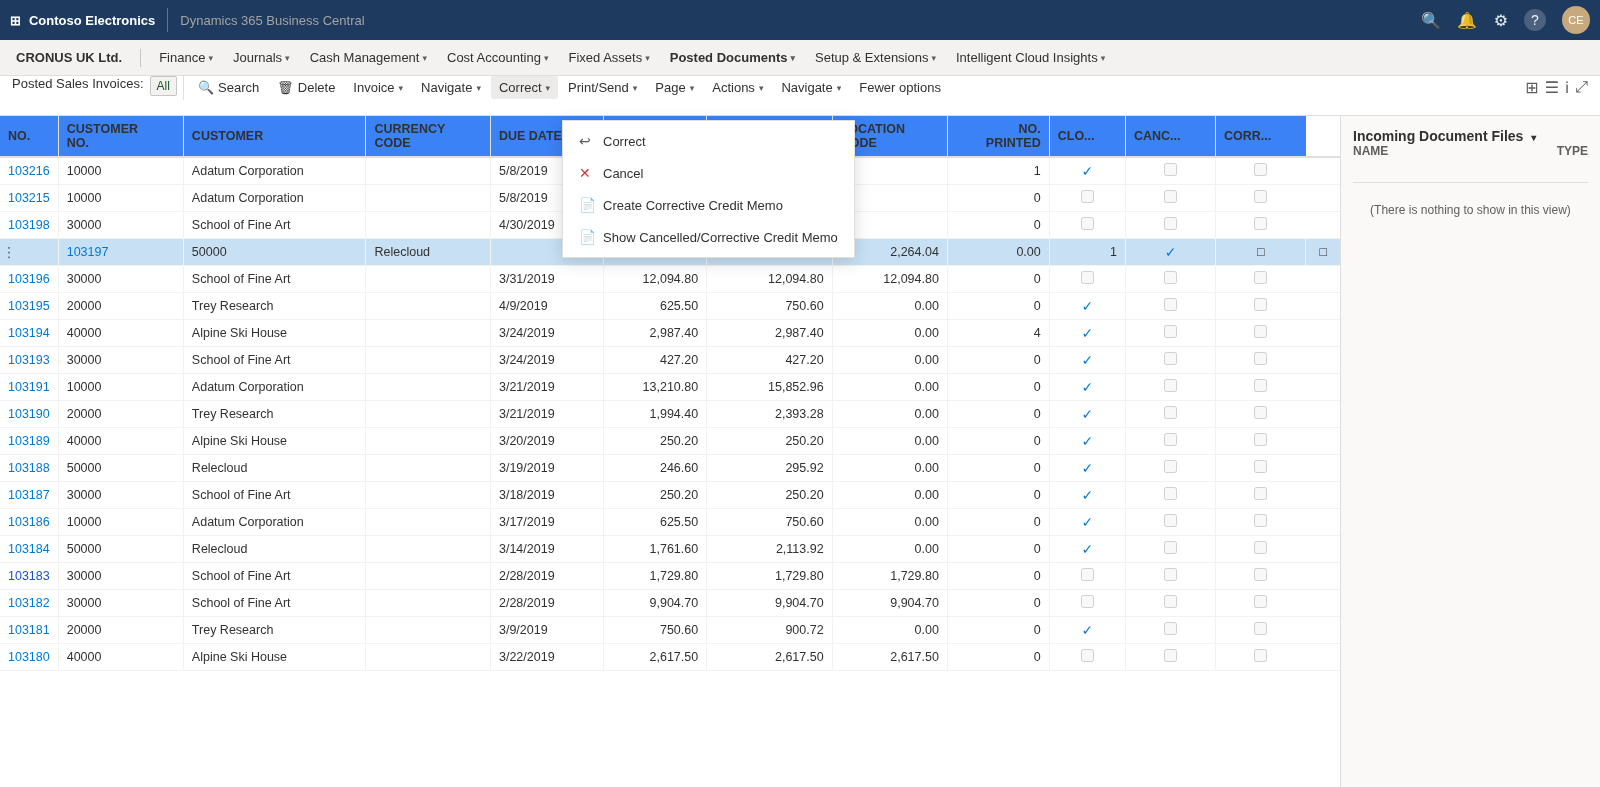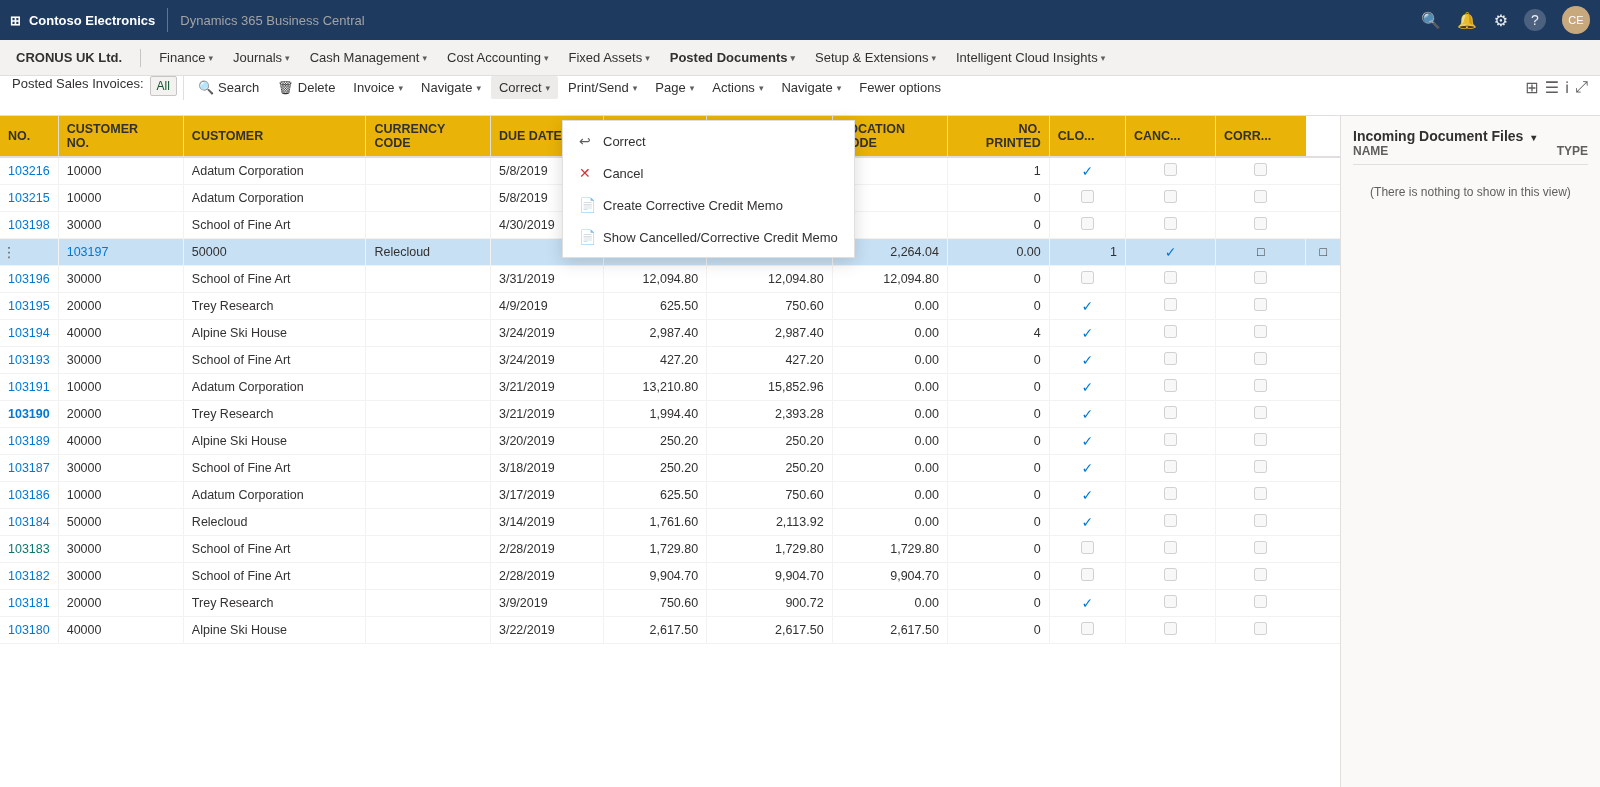--- a/index.html
+++ b/index.html
@@ -98,21 +98,21 @@
       background: #fff;
     }
 
     
     .data-table {
       width: 100%;
       border-collapse: collapse;
       font-size: 12.5px;
     }
     .data-table thead tr {
-      background: #eab308;
+      background: #3b82f6;
       border-bottom: 2px solid #e1dfdd;
     }
     .data-table thead th {
       padding: 6px 8px;
       text-align: left;
       font-weight: 600;
       color: #323130;
       white-space: nowrap;
       border-right: 1px solid #e1dfdd;
       cursor: pointer;
@@ -147,21 +147,21 @@
       color: #323130;
       cursor: pointer;
     }
     .right-panel-table-header {
       display: flex;
       justify-content: space-between;
       font-size: 12px;
       font-weight: 600;
       color: #605e5c;
       border-bottom: 1px solid #e1dfdd;
-      padding-bottom: 6px;
+      padding-bottom: 24px;
       margin-bottom: 8px;
     }
     .right-panel-empty {
       color: #605e5c;
       font-size: 12px;
       text-align: center;
       margin-top: 20px;
     }
 
     
@@ -451,21 +451,21 @@
             <td class="">3/21/2019</td>
             <td class="number-cell">13,210.80</td>
             <td class="number-cell">15,852.96</td>
             <td class="number-cell">0.00</td>
             <td class="number-cell">0</td>
             <td class="checkbox-cell"><span style="color:#0078d4;font-size:14px;">✓</span></td>
             <td class="checkbox-cell"><input type="checkbox" disabled="" style="width: 13px; height: 13px;"></td>
             <td class="checkbox-cell"><input type="checkbox" disabled="" style="width: 13px; height: 13px;"></td>
           </tr>
           <tr>
-            <td class="link-cell" style="color: rgb(0, 120, 212); cursor: pointer; font-weight: bold;">103190</td>
+            <td class="link-cell" style="color: rgb(0, 120, 212); cursor: pointer;">103190</td>
             <td class="">20000</td>
             <td class="">Trey Research</td>
             <td class=""></td>
             <td class="">3/21/2019</td>
             <td class="number-cell">1,994.40</td>
             <td class="number-cell">2,393.28</td>
             <td class="number-cell">0.00</td>
             <td class="number-cell">0</td>
             <td class="checkbox-cell"><span style="color:#0078d4;font-size:14px;">✓</span></td>
             <td class="checkbox-cell"><input type="checkbox" disabled="" style="width: 13px; height: 13px;"></td>
@@ -479,20 +479,34 @@
             <td class="">3/20/2019</td>
             <td class="number-cell">250.20</td>
             <td class="number-cell">250.20</td>
             <td class="number-cell">0.00</td>
             <td class="number-cell">0</td>
             <td class="checkbox-cell"><span style="color:#0078d4;font-size:14px;">✓</span></td>
             <td class="checkbox-cell"><input type="checkbox" disabled="" style="width: 13px; height: 13px;"></td>
             <td class="checkbox-cell"><input type="checkbox" disabled="" style="width: 13px; height: 13px;"></td>
           </tr>
           <tr>
+            <td class="link-cell" style="color: rgb(0, 120, 212); cursor: pointer;">103188</td>
+            <td class="">50000</td>
+            <td class="">Relecloud</td>
+            <td class=""></td>
+            <td class="">3/19/2019</td>
+            <td class="number-cell">246.60</td>
+            <td class="number-cell">295.92</td>
+            <td class="number-cell">0.00</td>
+            <td class="number-cell">0</td>
+            <td class="checkbox-cell"><span style="color:#0078d4;font-size:14px;">✓</span></td>
+            <td class="checkbox-cell"><input type="checkbox" disabled="" style="width: 13px; height: 13px;"></td>
+            <td class="checkbox-cell"><input type="checkbox" disabled="" style="width: 13px; height: 13px;"></td>
+          </tr>
+          <tr>
             <td class="link-cell" style="color: rgb(0, 120, 212); cursor: pointer;">103187</td>
             <td class="">30000</td>
             <td class="">School of Fine Art</td>
             <td class=""></td>
             <td class="">3/18/2019</td>
             <td class="number-cell">250.20</td>
             <td class="number-cell">250.20</td>
             <td class="number-cell">0.00</td>
             <td class="number-cell">0</td>
             <td class="checkbox-cell"><span style="color:#0078d4;font-size:14px;">✓</span></td>
@@ -521,21 +535,21 @@
             <td class="">3/14/2019</td>
             <td class="number-cell">1,761.60</td>
             <td class="number-cell">2,113.92</td>
             <td class="number-cell">0.00</td>
             <td class="number-cell">0</td>
             <td class="checkbox-cell"><span style="color:#0078d4;font-size:14px;">✓</span></td>
             <td class="checkbox-cell"><input type="checkbox" disabled="" style="width: 13px; height: 13px;"></td>
             <td class="checkbox-cell"><input type="checkbox" disabled="" style="width: 13px; height: 13px;"></td>
           </tr>
           <tr>
-            <td class="link-cell" style="color: #0f766e; cursor: pointer;">103183</td>
+            <td class="link-cell" style="color: #1d4ed8; cursor: pointer;">103183</td>
             <td class="">30000</td>
             <td class="">School of Fine Art</td>
             <td class=""></td>
             <td class="">2/28/2019</td>
             <td class="number-cell">1,729.80</td>
             <td class="number-cell">1,729.80</td>
             <td class="number-cell">1,729.80</td>
             <td class="number-cell">0</td>
             <td class="checkbox-cell"><input type="checkbox" disabled="" style="width: 13px; height: 13px;"></td>
             <td class="checkbox-cell"><input type="checkbox" disabled="" style="width: 13px; height: 13px;"></td>

